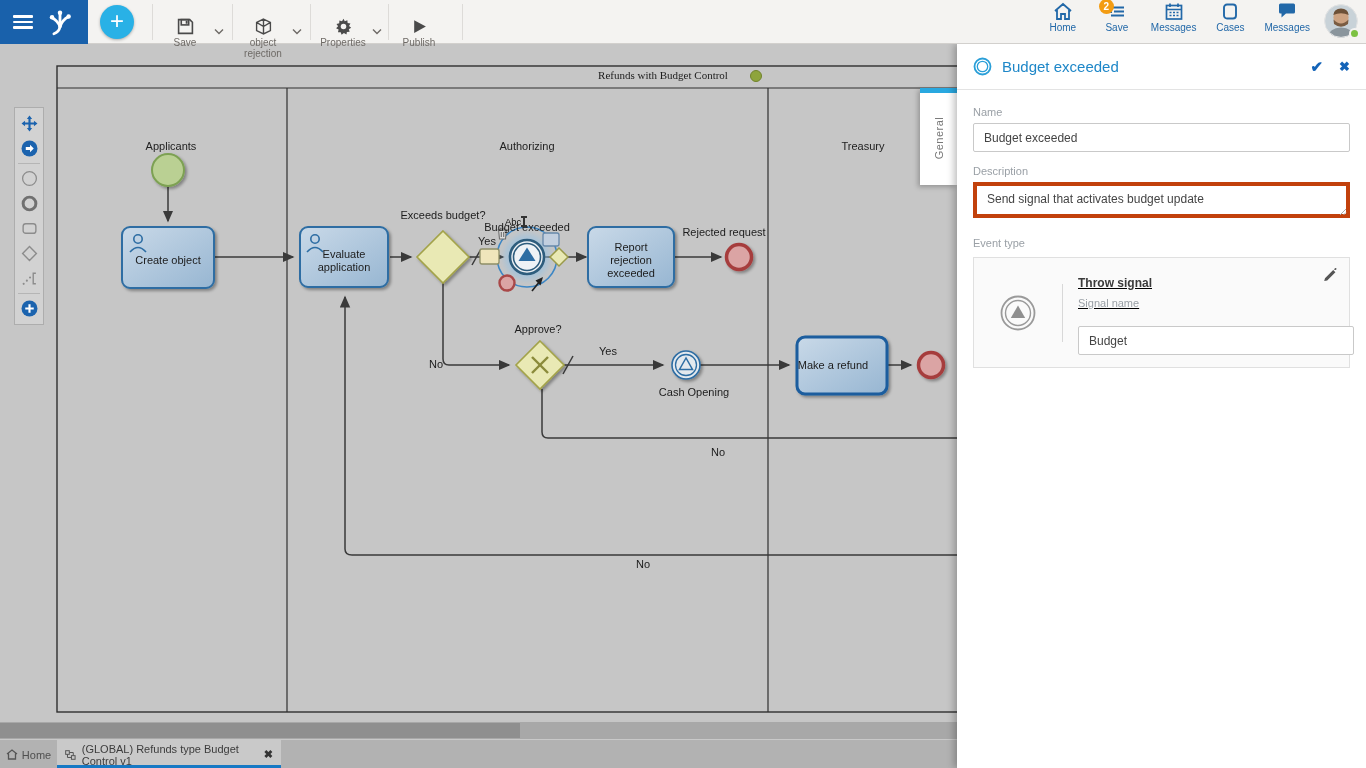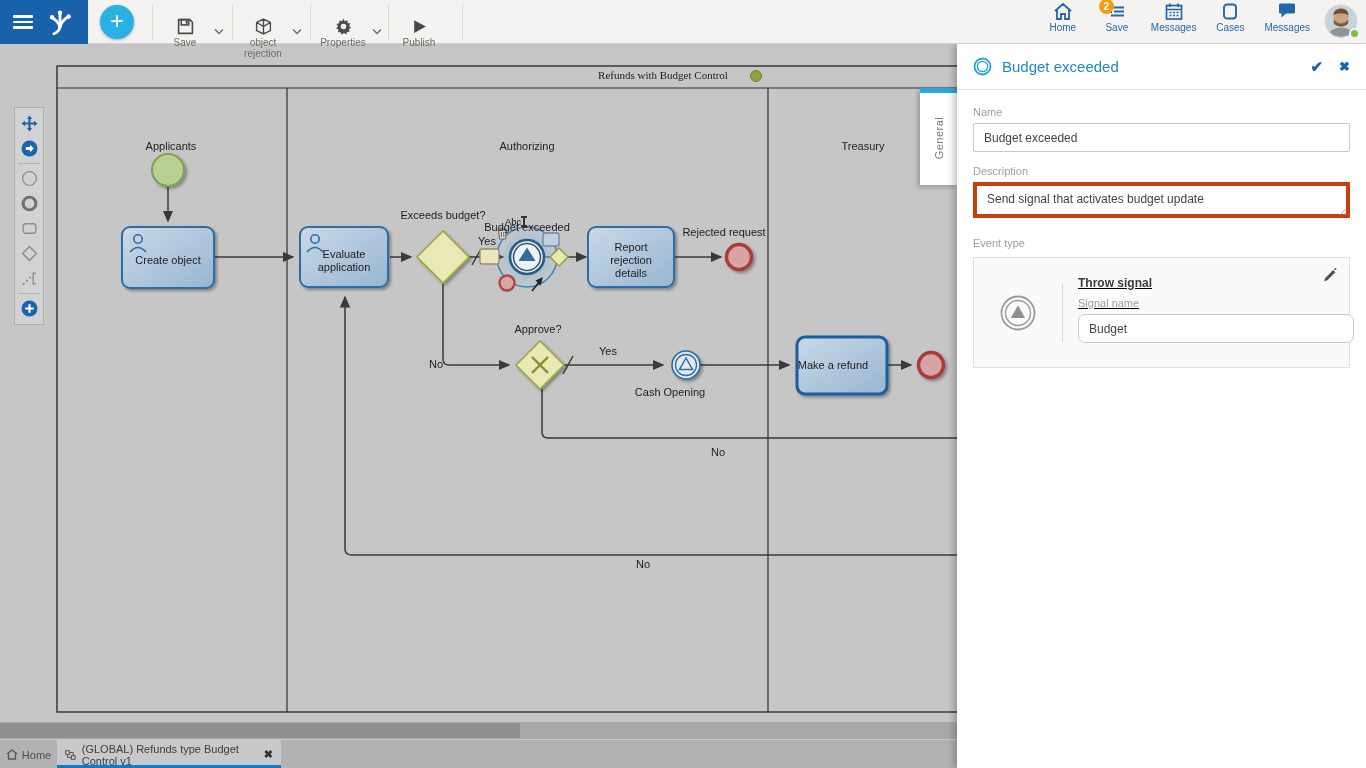--- a/index.html
+++ b/index.html
@@ -79,21 +79,21 @@
     font-size:12px; color:#444; resize:none; font-family:"Liberation Sans",sans-serif; }
   .resize-grip { position:absolute; right:3px; bottom:6px; }
   .mt14 { margin-top:13px; } .mt16 { margin-top:15px; }
   #event-card { position:relative; margin-top:8px; height:111px; background:#fafafa; border:1px solid #e0e0e0; }
   #event-card-icon { position:absolute; left:0; top:0; width:88px; height:100%;
     display:flex; align-items:center; justify-content:center; }
   #event-card-divider { position:absolute; left:88px; top:26px; height:58px; width:1px; background:#d8d8d8; }
   #event-card-content { margin-left:104px; padding-top:18px; padding-right:28px;text-decoration:underline; }
   #throw-title { font-size:12px; font-weight:bold; color:#3a3a3a; }
   #signal-label { font-size:11px; color:#9aa0a6; margin-top:7px; }
-  #signal-input { margin-top:0; width:276px;border-radius:7px; }
+  #signal-input { margin-top:12px; width:276px; }
   #card-pencil { position:absolute; right:12px; top:10px; cursor:pointer; }
 
   
   #general-tab { position:absolute; left:920px; top:88px; width:37px; height:97px; background:#fff;
     box-shadow:-2px 2px 5px rgba(0,0,0,.25); z-index:19; cursor:pointer; }
   #general-tab-accent { position:absolute; left:0; top:0; width:100%; height:5px; background:#29a8e0; }
   #general-tab-label { position:absolute; left:50%; top:52%; transform:translate(-50%,-50%) rotate(-90deg);
     font-size:11px; color:#777; white-space:nowrap; letter-spacing:.5px; }
 </style>
 </head>
@@ -210,34 +210,34 @@
   <div class="lbl" id="pool-title-row" style="left:530px; top:25px; width:300px;">
     <span>Refunds with Budget Control</span>
     <span id="pool-status-dot"></span>
   </div>
   <div class="lbl lane-lbl" style="left:111px; top:60px; width:120px;">Applicants</div>
   <div class="lbl lane-lbl" style="left:467px; top:60px; width:120px;">Authorizing</div>
   <div class="lbl lane-lbl" style="left:803px; top:60px; width:120px;">Treasury</div>
 
   <div class="lbl node-lbl" style="left:122px; top:189px; width:92px; height:55px;">Create object</div>
   <div class="lbl node-lbl" style="left:309px; top:189px; width:70px; height:55px;">Evaluate application</div>
-  <div class="lbl node-lbl" style="left:596px; top:189px; width:70px; height:55px;">Report rejection details</div>
+  <div class="lbl node-lbl" style="left:596px; top:189px; width:70px; height:55px;">Report rejection exceeded</div>
   <div class="lbl node-lbl" style="left:797px; top:293px; width:72px; height:57px;">Make a refund</div>
 
   <div class="lbl" style="left:383px; top:165px; width:120px;">Exceeds budget?</div>
   <div class="lbl" style="left:467px; top:191px; width:40px;">Yes</div>
   <div class="lbl" style="left:477px; top:177px; width:100px;">Budget exceeded</div>
   <div id="abc-hint">
     <span>Abc</span>
       <span class="ibeam"></span>
   </div>
   <div class="lbl" style="left:674px; top:182px; width:100px;">Rejected request</div>
   <div class="lbl" style="left:488px; top:279px; width:100px;">Approve?</div>
   <div class="lbl" style="left:588px; top:301px; width:40px;">Yes</div>
-  <div class="lbl" style="left:620px; top:342px; width:100px;">Cash Opening</div>
+  <div class="lbl" style="left:644px; top:342px; width:100px;">Cash Opening</div>
   <div class="lbl" style="left:416px; top:314px; width:40px;">No</div>
   <div class="lbl" style="left:698px; top:402px; width:40px;">No</div>
   <div class="lbl" style="left:623px; top:514px; width:40px;">No</div>
 </div>
 
 <div id="palette">
   <div class="pal-item">
     <svg width="17" height="17" viewBox="0 0 16 16">
         <path d="M8 0.5 L10.5 3.8 H9 V7 H12.2 V5.5 L15.5 8 L12.2 10.5 V9 H9 V12.2 H10.5 L8 15.5 L5.5 12.2 H7 V9 H3.8 V10.5 L0.5 8 L3.8 5.5 V7 H7 V3.8 H5.5 Z" fill="#1b63ae"></path>
       </svg>

